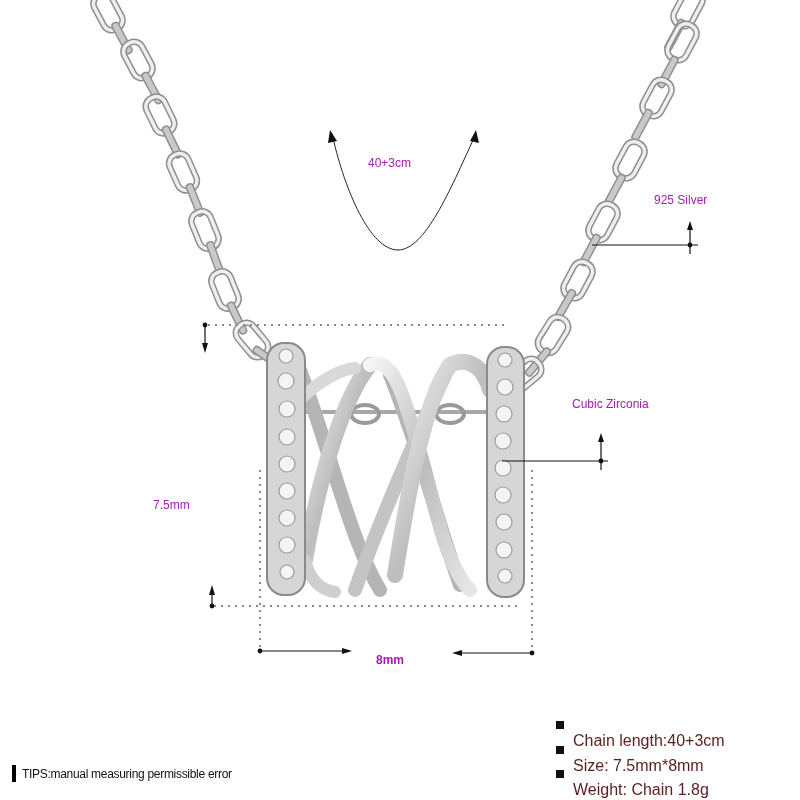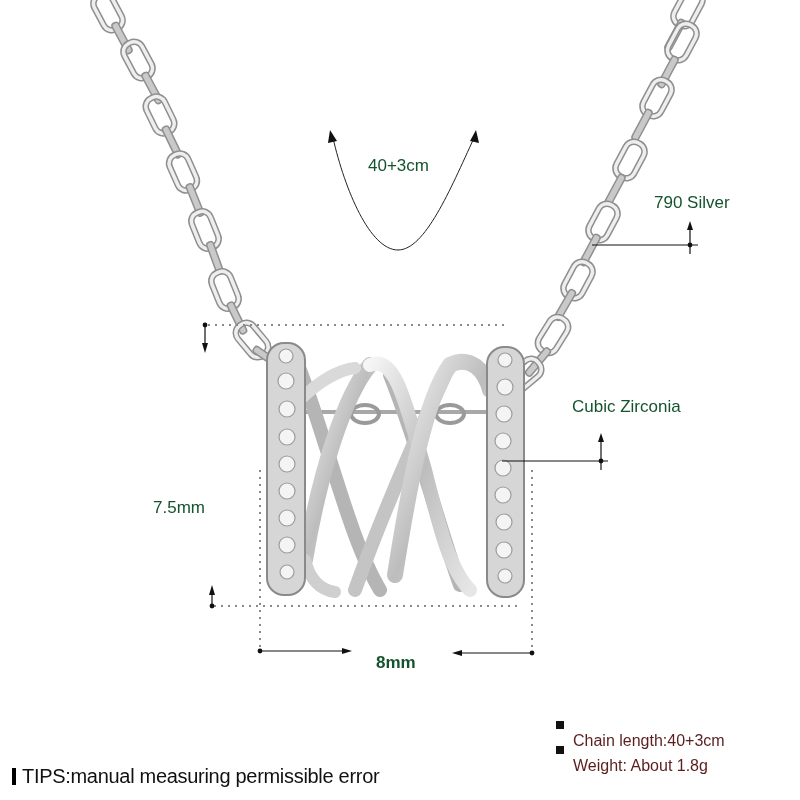--- a/index.html
+++ b/index.html
@@ -1,26 +1,26 @@
 <!DOCTYPE html>
 <html><head>
 <meta charset="utf-8">
 <style>
   html, body { margin: 0; padding: 0; background: #ffffff; }
   body { width: 800px; height: 800px; position: relative; overflow: hidden;
          font-family: "Liberation Sans", sans-serif; color: #111; }
   svg.art { position: absolute; left: 0; top: 0; }
-  .label { position: absolute; font-size: 17px; color: #14532d; white-space: nowrap; }
+  .label { position: absolute; font-size: 12px; color: #a21caf; white-space: nowrap; }
   .specs { position: absolute; left: 556px; top: 713px; }
   .spec-row { display: flex; align-items: center; height: 24.5px; }
   .spec-bullet { width: 8px; height: 8px; background: #111; margin-right: 9px; }
   .spec-text { font-size: 16px; color: #5a1e1e; margin-top: 32px; }
   .tips { position: absolute; left: 12px; top: 765px; display: flex; align-items: center; }
   .tips-bar { width: 4px; height: 17px; background: #000; margin-right: 6px; }
-  .tips-text { font-size: 20px; color: #111; letter-spacing: -0.3px; }
+  .tips-text { font-size: 12px; color: #111; letter-spacing: -0.3px; }
 </style>
 </head>
 <body>
 
 <svg class="art" width="800" height="800" viewBox="0 0 800 800">
   <defs>
     <linearGradient id="silverG" x1="0" y1="0" x2="1" y2="0">
       <stop offset="0" stop-color="#9a9a9a"></stop>
       <stop offset="0.35" stop-color="#f2f2f2"></stop>
       <stop offset="0.6" stop-color="#d0d0d0"></stop>
@@ -156,32 +156,36 @@
     <circle cx="260" cy="651" r="2.4" fill="#111"></circle>
     <line x1="260" y1="651" x2="345" y2="651" stroke="#111" stroke-width="1.2"></line>
     <polygon points="352,651 342,648 342,654" fill="#111"></polygon>
     <circle cx="532" cy="653" r="2.4" fill="#111"></circle>
     <line x1="532" y1="653" x2="460" y2="653" stroke="#111" stroke-width="1.2"></line>
     <polygon points="452,653 462,650 462,656" fill="#111"></polygon>
   </g>
 </svg>
 
 <div class="label" style="left:368px; top:156px;">40+3cm</div>
-<div class="label" style="left:654px; top:193px;">790 Silver</div>
+<div class="label" style="left:654px; top:193px;">925 Silver</div>
 <div class="label" style="left:556px; top:397px;margin-left:16px;">Cubic Zirconia</div>
 <div class="label" style="left:153px; top:461px;margin-top:37px;">7.5mm</div>
 <div class="label" style="left:376px; top:653px;font-weight:bold;">8mm</div>
 
 <div class="specs">
   <div class="spec-row">
     <span class="spec-bullet"></span>
     <span class="spec-text">Chain length:40+3cm</span>
   </div>
   <div class="spec-row">
     <span class="spec-bullet"></span>
-    <span class="spec-text">Weight: About 1.8g</span>
+    <span class="spec-text">Size: 7.5mm*8mm</span>
+  </div>
+  <div class="spec-row">
+    <span class="spec-bullet"></span>
+    <span class="spec-text">Weight: Chain 1.8g</span>
   </div>
 </div>
 
 <div class="tips">
   <span class="tips-bar"></span>
   <span class="tips-text">TIPS:manual measuring permissible error</span>
 </div>
 
 </body></html>

